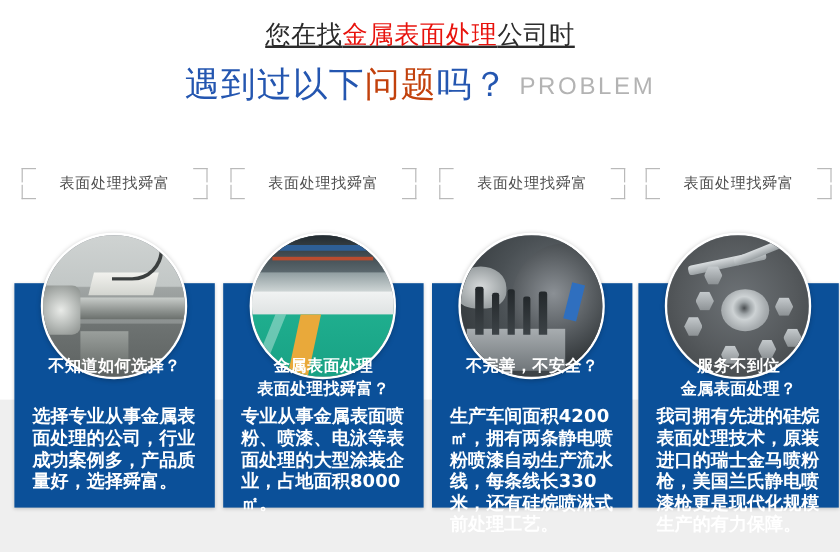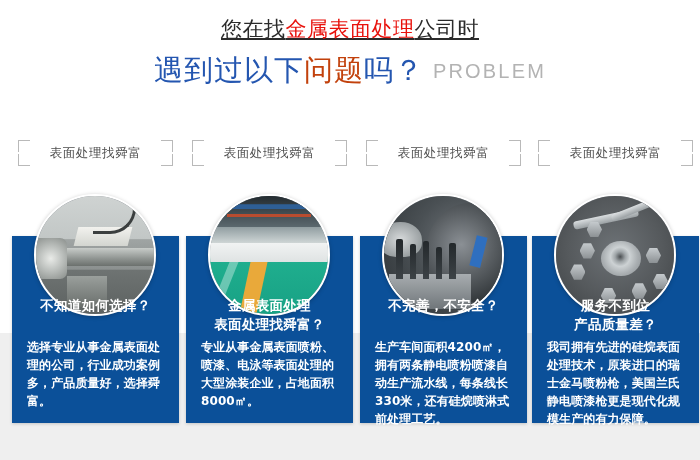--- a/index.html
+++ b/index.html
@@ -295,21 +295,21 @@
     font-weight: bold;
     letter-spacing: 0.3px;
     z-index: 4;
   }
   .card-body {
     position: absolute;
     left: 15px;
     top: 200px;
     width: 139px;
     color: #ffffff;
-    font-size: 12px;
+    font-size: 15px;
     line-height: 18px;
     font-weight: bold;
     letter-spacing: 0.1px;
     text-align: left;
     z-index: 4;
   }
 </style>
 </head>
 <body>
 
@@ -420,19 +420,19 @@
           <span class="fs-nut fs-n2"></span>
           <span class="fs-nut fs-n3"></span>
           <span class="fs-nut fs-n4"></span>
           <span class="fs-nut fs-n5"></span>
           <span class="fs-nut fs-n6"></span>
           <span class="fs-nut fs-n7"></span>
         </div>
       </div>
       <div class="card-title">
         <div>服务不到位</div>
-        <div>产品质量差？</div>
+        <div>金属表面处理？</div>
       </div>
       <div class="card-body">我司拥有先进的硅烷表面处理技术，原装进口的瑞士金马喷粉枪，美国兰氏静电喷漆枪更是现代化规模生产的有力保障。</div>
     </div>
 
   </div>
 </div>
 
 </body></html>

